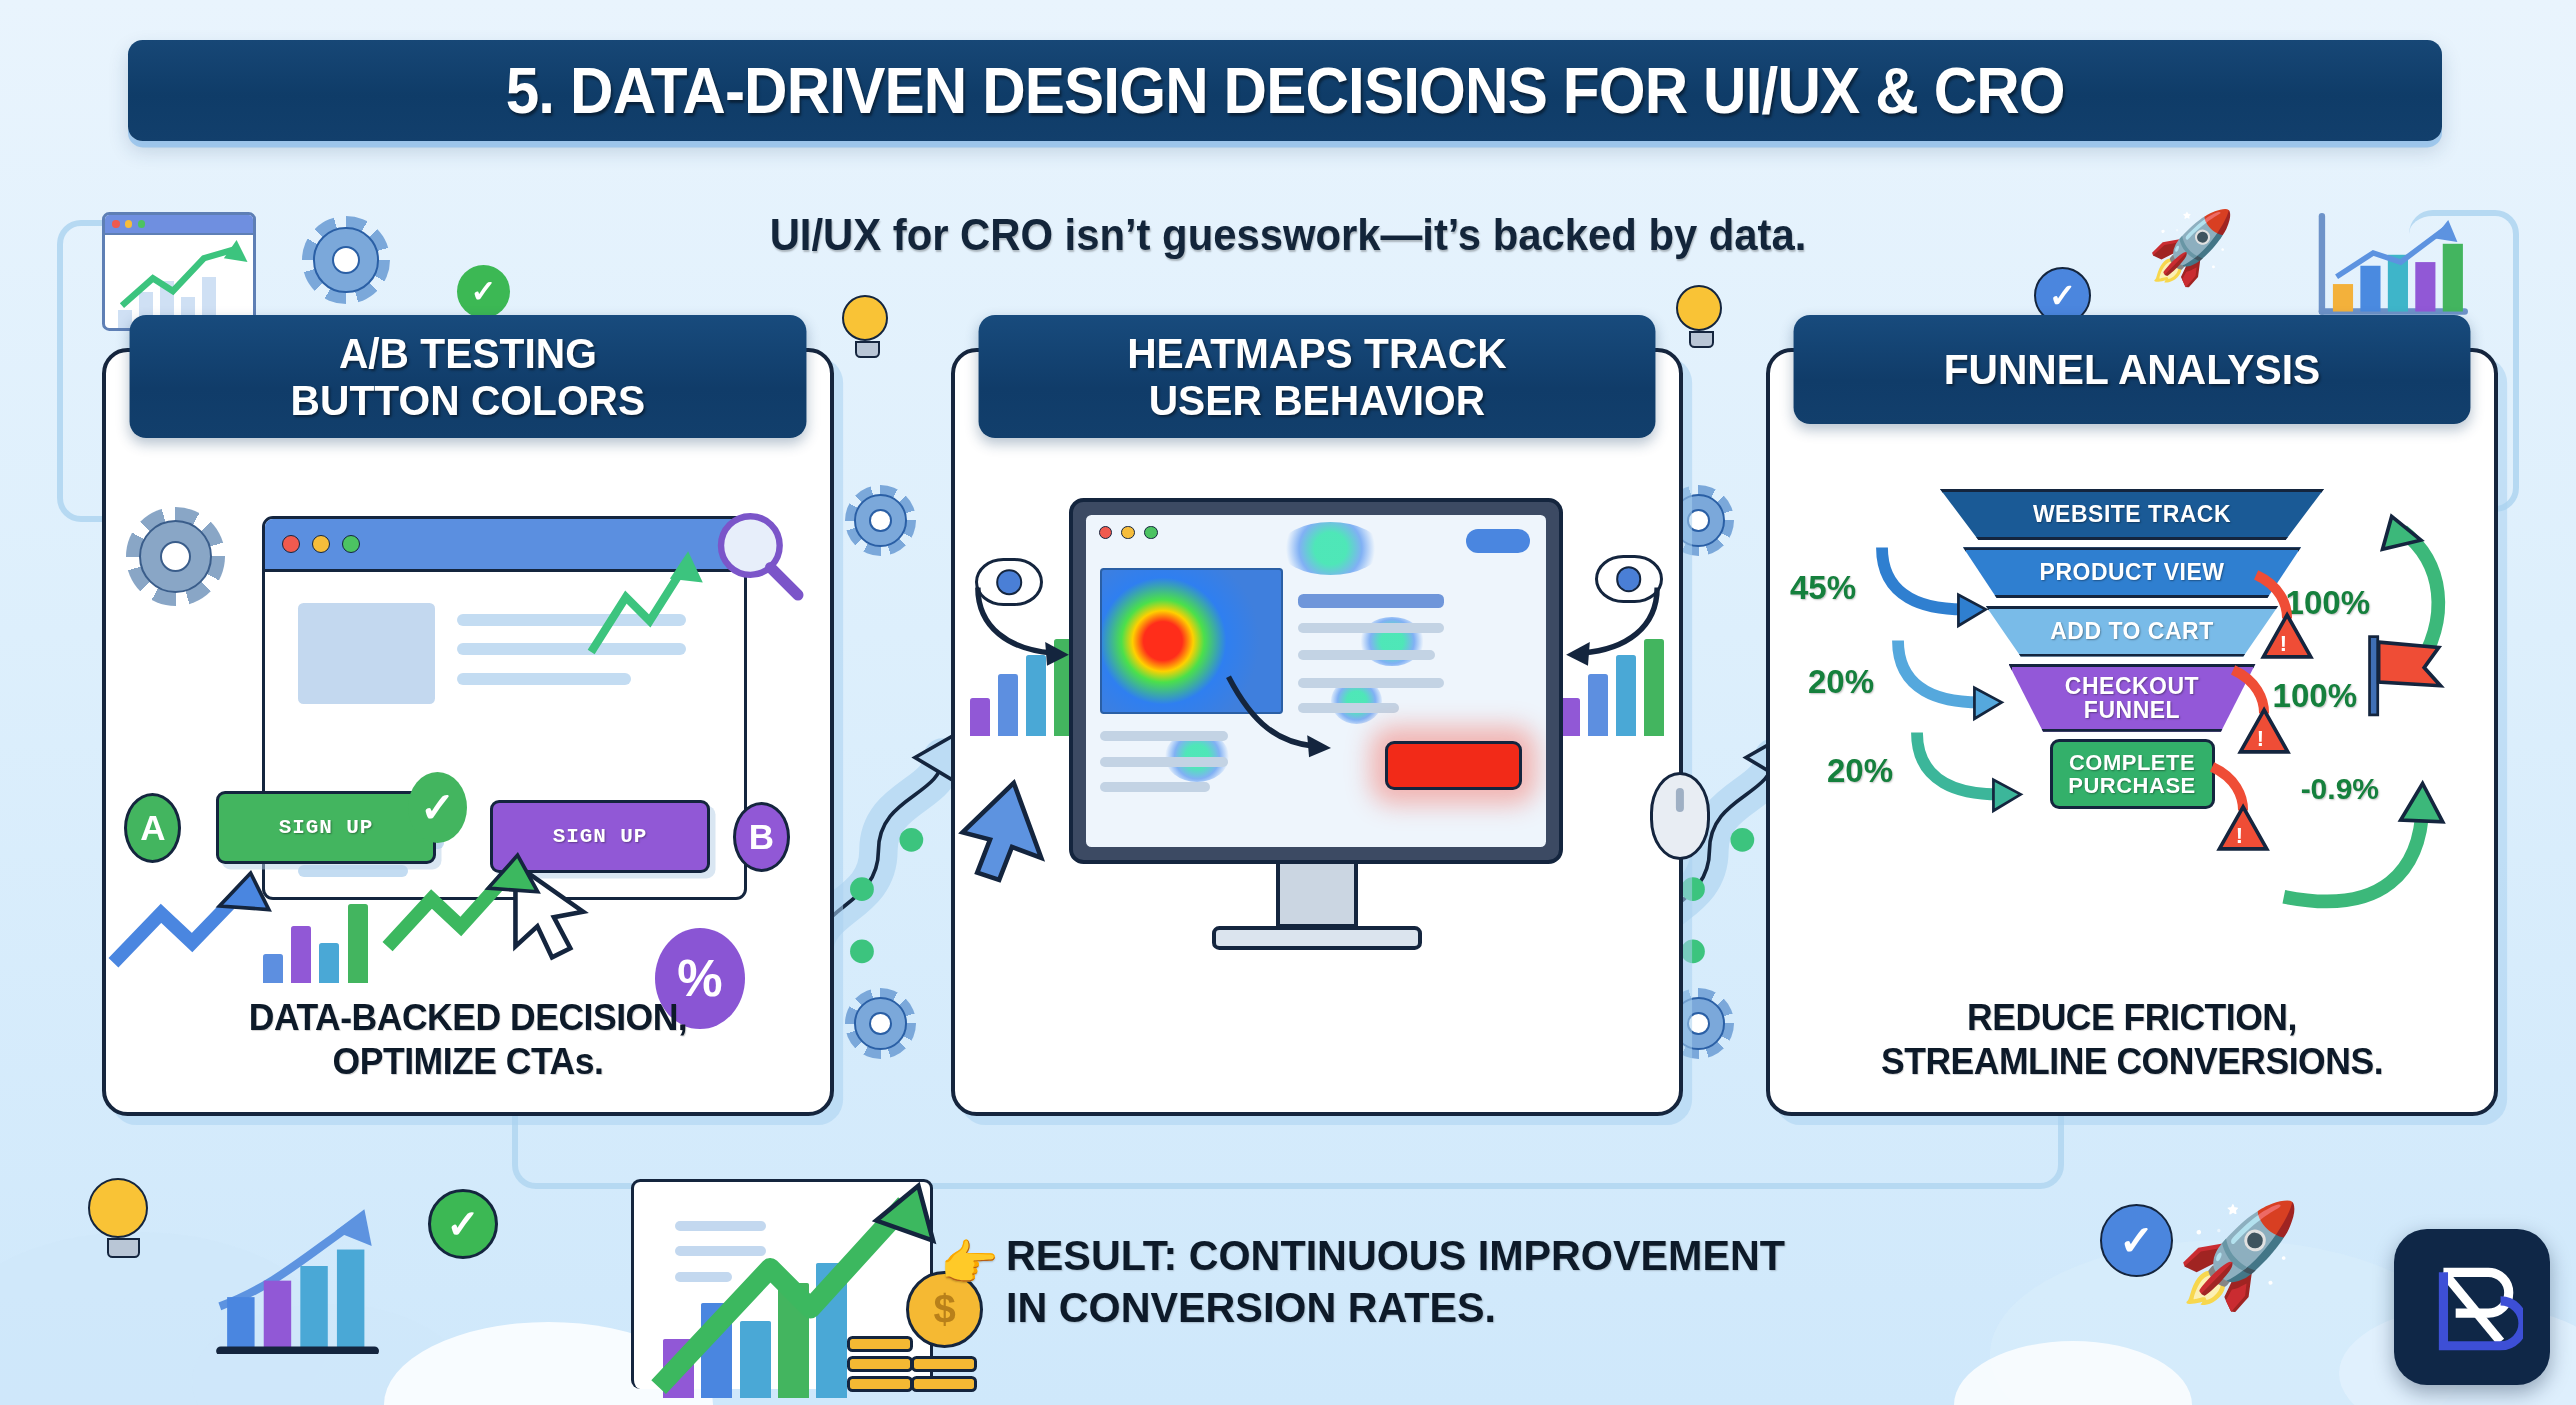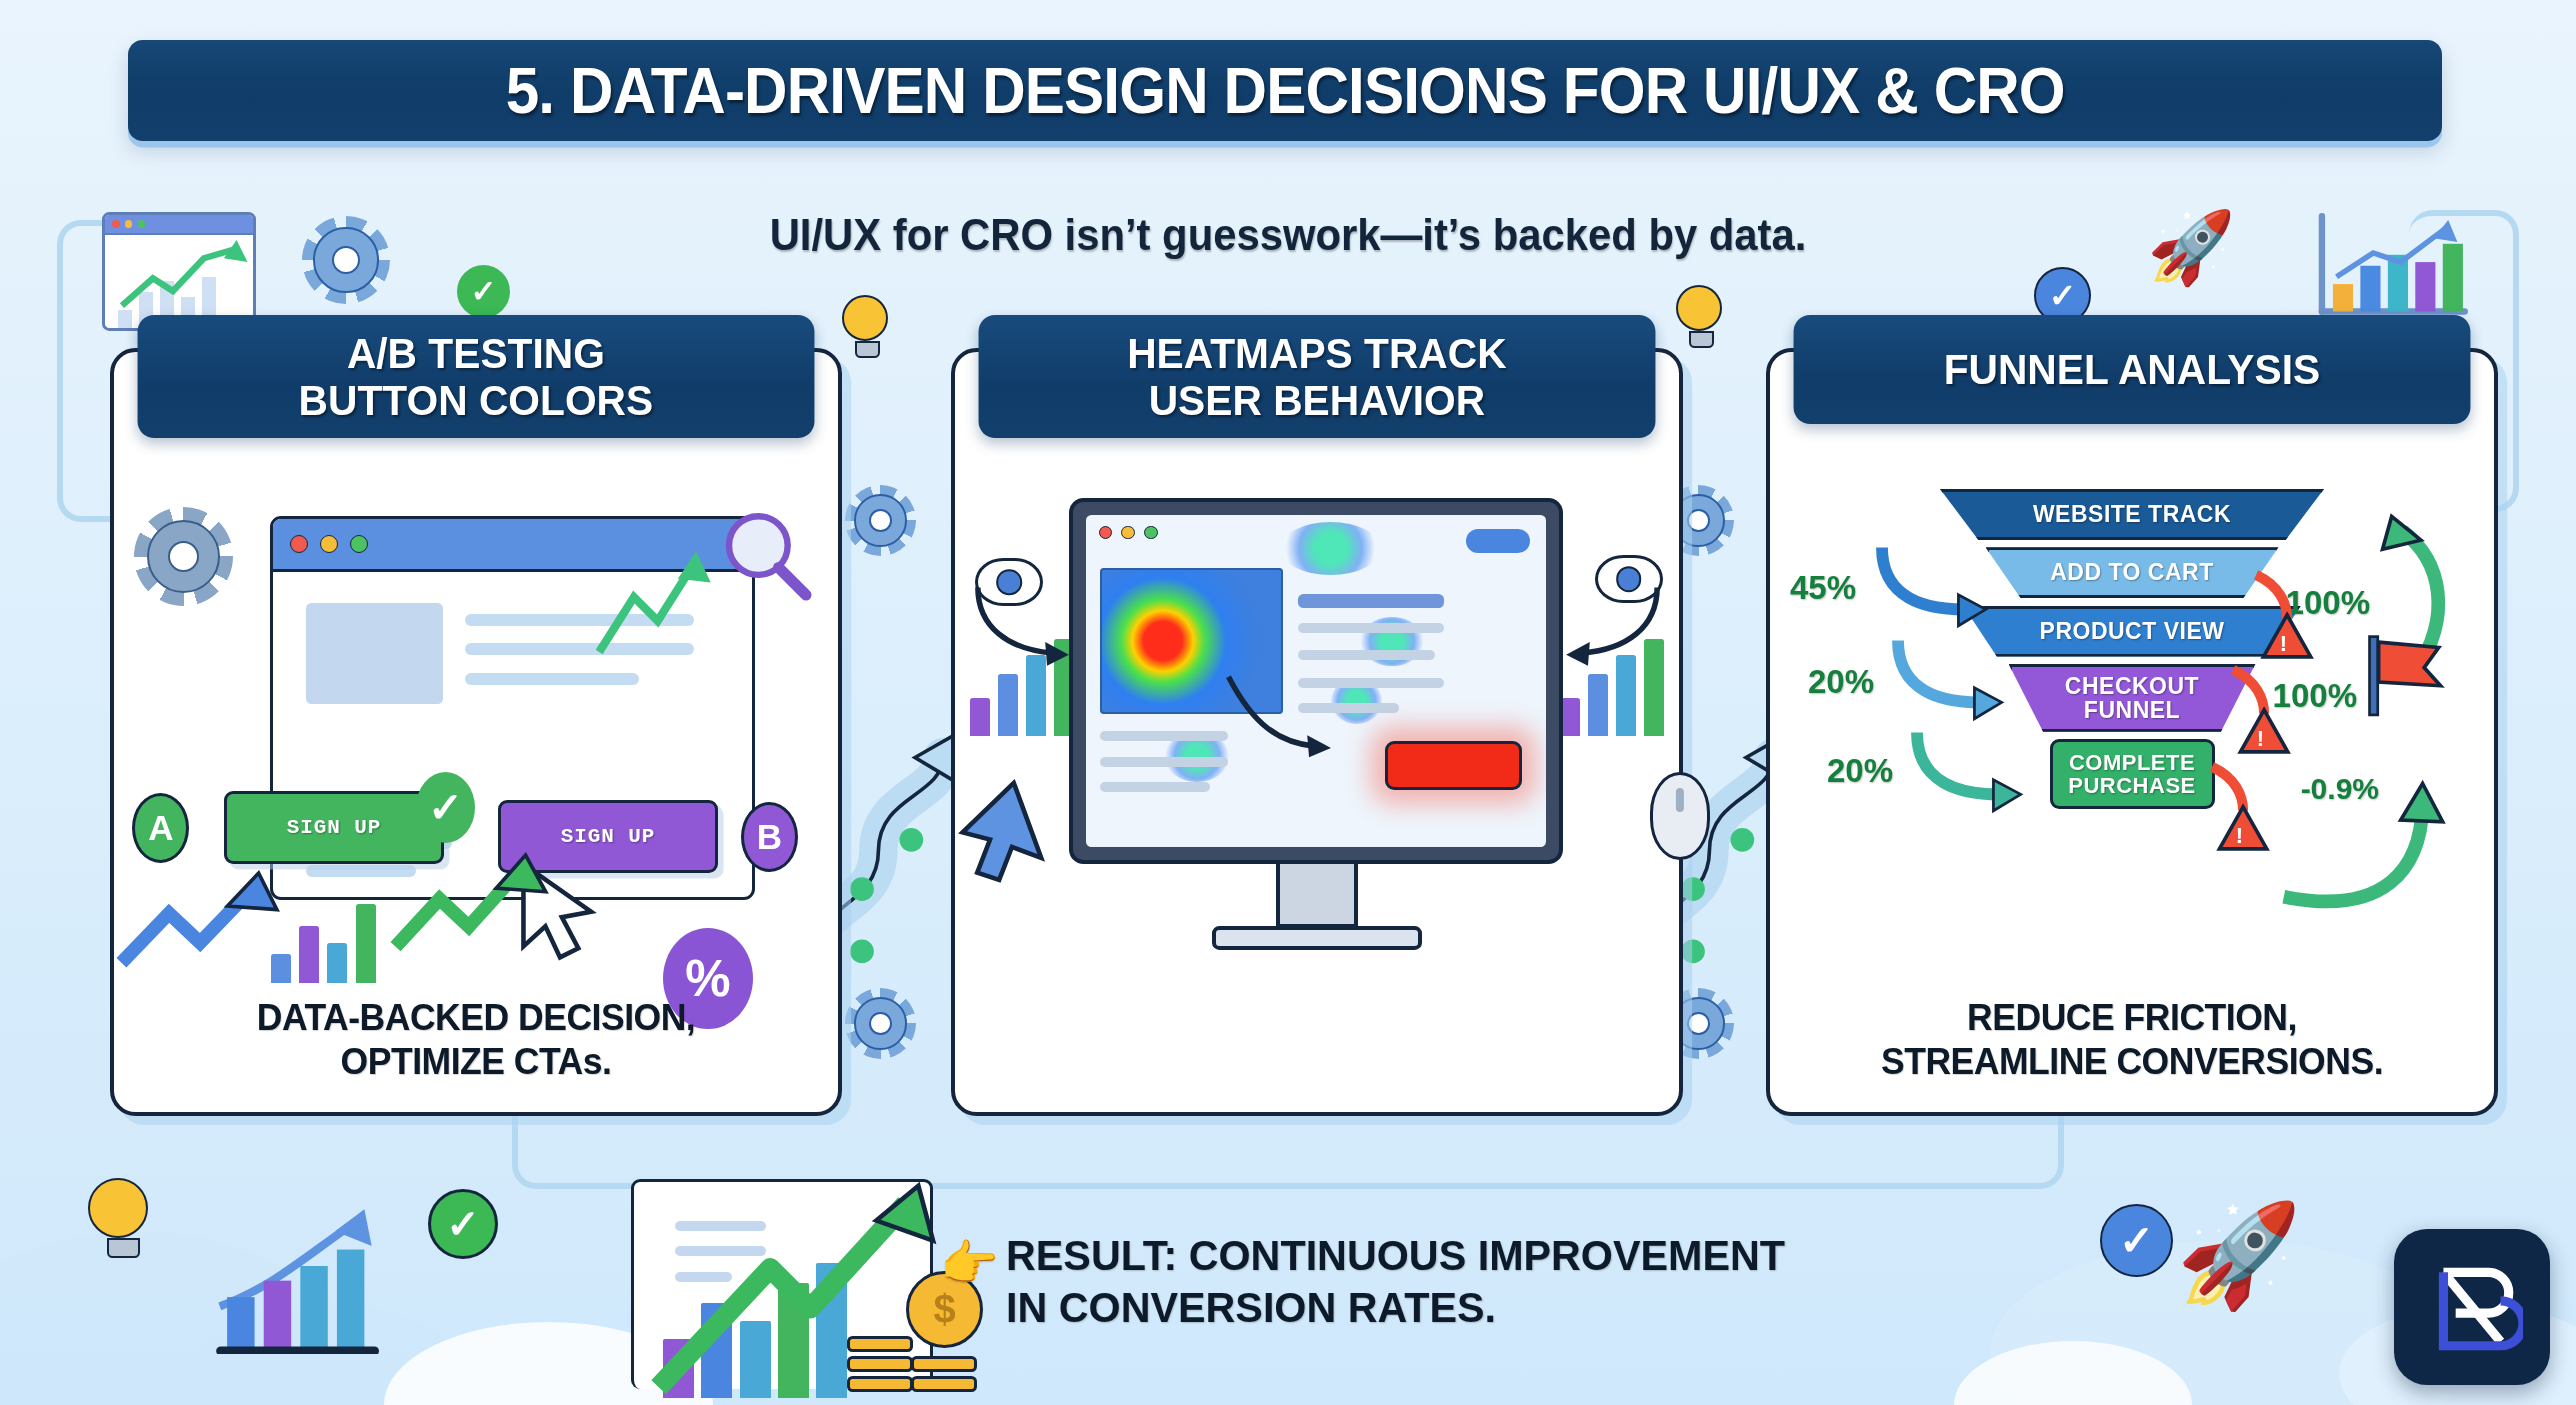--- a/index.html
+++ b/index.html
@@ -50,21 +50,21 @@
   .bracket.right { right:57px; top:210px; width:110px; height:302px; border-left:none; }
   .bracket.bottom{ left:512px; right:512px; top:1043px; height:146px; border-top:none;
                    border-color:#b6d9f2; border-radius:0 0 24px 24px;}
 
   
   .card {
     position:absolute; top:348px; height:768px;
     background:#ffffff; border:4.6px solid #15253d; border-radius:25.6px;
     box-shadow: 9.1px 9.1px 0 rgba(170,210,240,.55);
   }
-  .card.c1 { left:102px;  width:732px;margin-left:8px; }
+  .card.c1 { left:102px;  width:732px; }
   .card.c2 { left:951px; width:732px; }
   .card.c3 { left:1766px; width:732px; }
 
   .card-head {
     position:absolute; top:-37px; left:50%; transform:translateX(-50%);
     width:677px; padding:14.6px 9.1px;
     background:linear-gradient(180deg,#184b7d 0%,#103c69 60%,#123f6c 100%);
     border-radius:16.5px;
     box-shadow:0 5.5px 12.8px rgba(20,60,100,.3);
     text-align:center;
@@ -500,22 +500,22 @@
 </div>
 
 <div class="card c3">
   <div class="card-head">
     <span class="ln">FUNNEL ANALYSIS</span>
   </div>
 
   <div class="art">
     <div class="funnel">
       <div class="fstage fs0">WEBSITE TRACK</div>
+      <div class="fstage fs1">PRODUCT VIEW</div>
       <div class="fstage fs2">ADD TO CART</div>
-      <div class="fstage fs1">PRODUCT VIEW</div>
       <div class="fstage fs3">
         <span>CHECKOUT</span>
         <span>FUNNEL</span>
       </div>
       <div class="fstage fs4">
         <span>COMPLETE</span>
         <span>PURCHASE</span>
       </div>
     </div>
 

